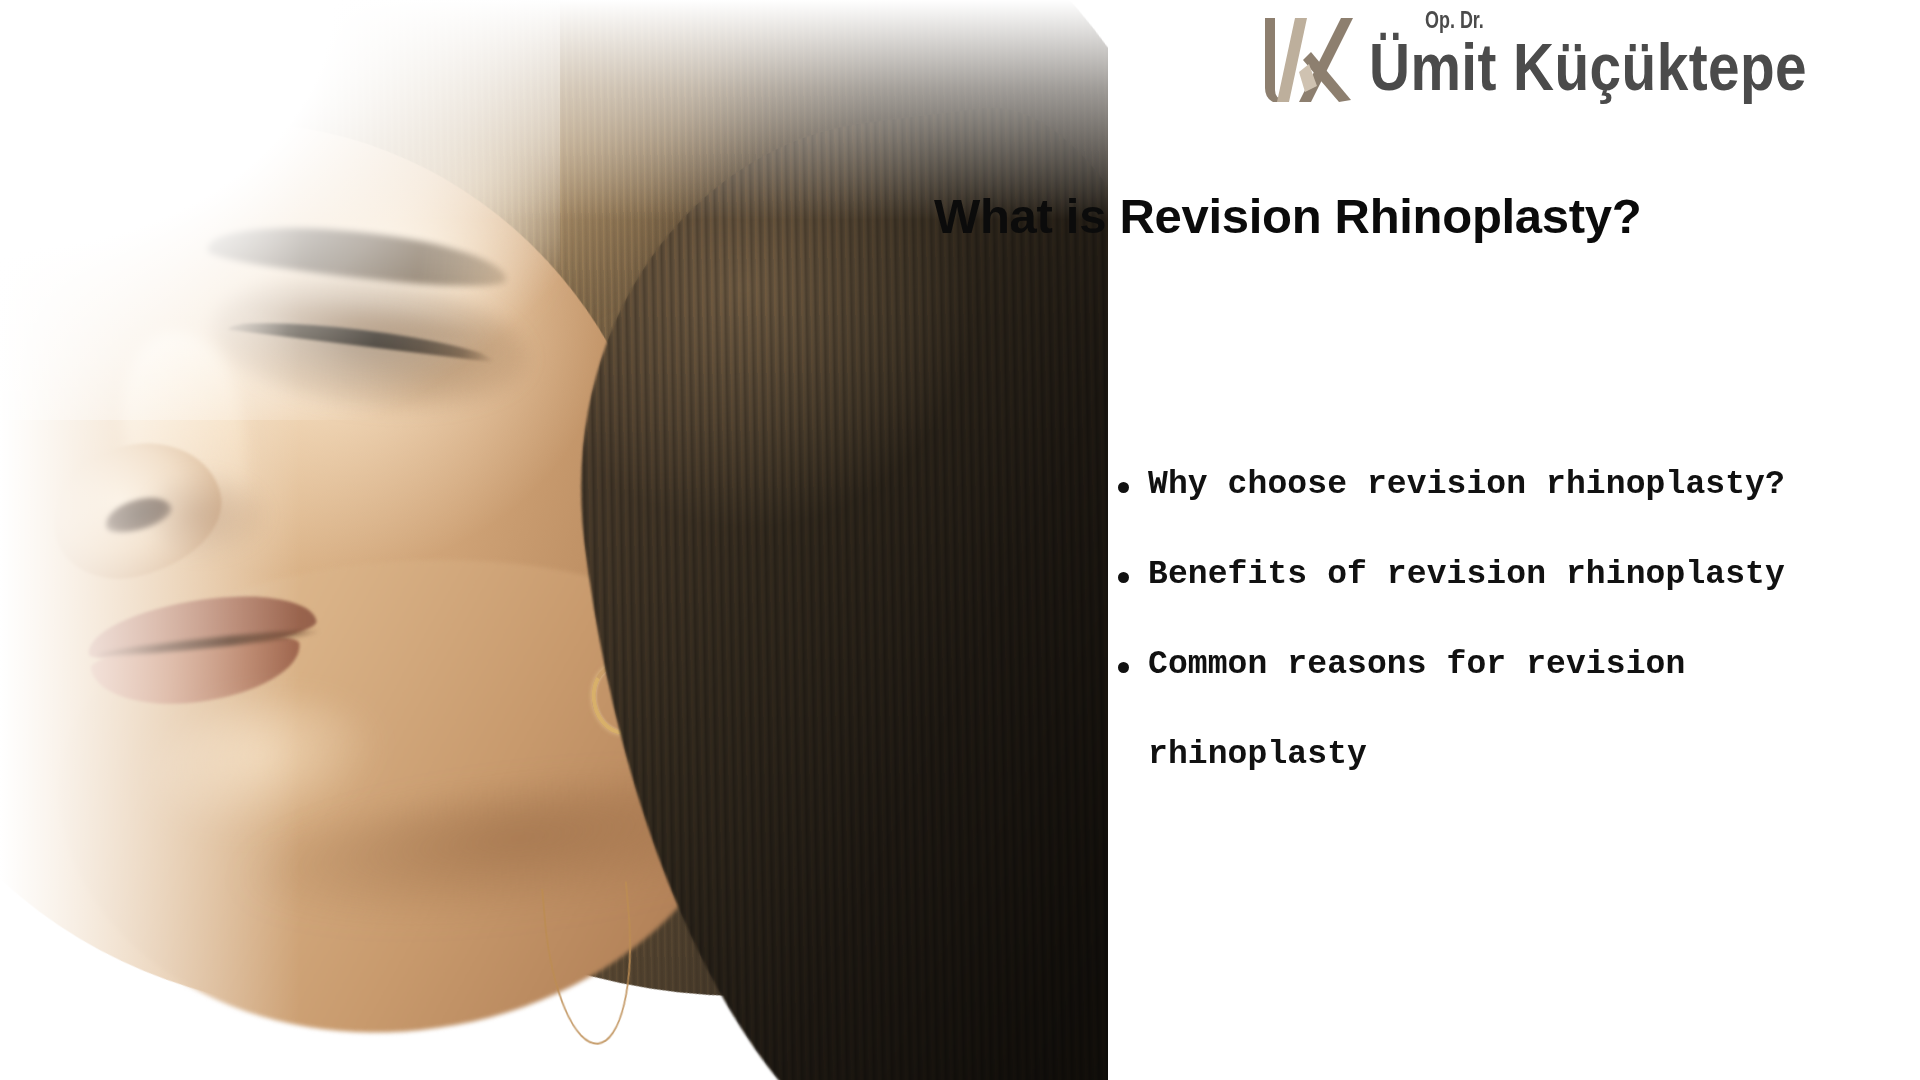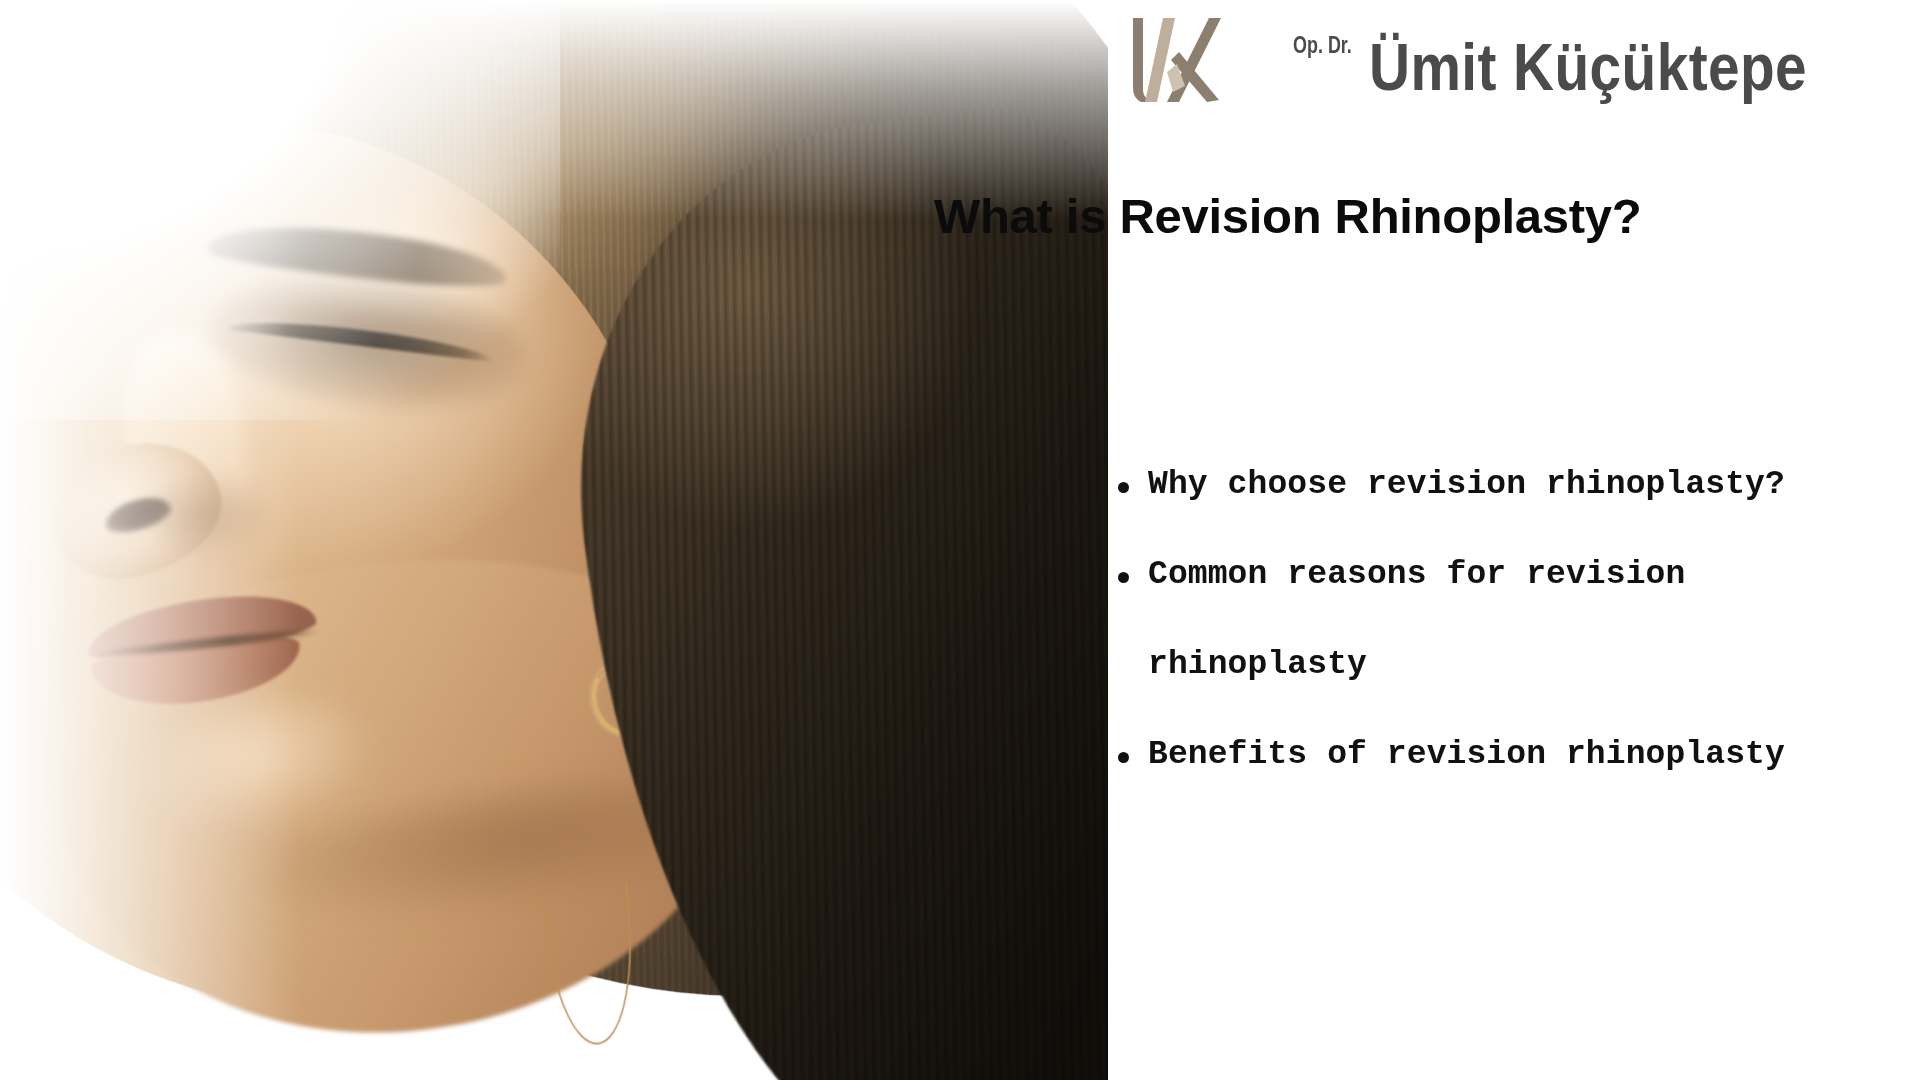--- a/index.html
+++ b/index.html
@@ -454,21 +454,21 @@
   }
 
   .logo-mark {
     width: 96px;
     height: 92px;
     flex: 0 0 auto;
   }
 
   .logo-text {
     display: flex;
-    flex-direction: row;
+    flex-direction: column;
     justify-content: flex-end;
     line-height: 1;
     padding-bottom: 4px;
   }
 
   .logo-prefix {
     font-family: "Liberation Sans", sans-serif;
     font-size: 23px;
     font-weight: bold;
     color: #4b4b4b;
@@ -605,18 +605,18 @@
       <div class="logo-prefix">Op. Dr.</div>
       <div class="logo-name">Ümit Küçüktepe</div>
     </div>
   </div>
 
   <div class="content">
     <h1 class="slide-title">What is Revision Rhinoplasty?</h1>
 
     <ul class="bullet-list">
       <li class="bullet-item">Why choose revision rhinoplasty?</li>
+      <li class="bullet-item">Benefits of revision rhinoplasty</li>
       <li class="bullet-item">Common reasons for revision rhinoplasty</li>
-      <li class="bullet-item">Benefits of revision rhinoplasty</li>
     </ul>
   </div>
 
 </div>
 
 </body></html>

